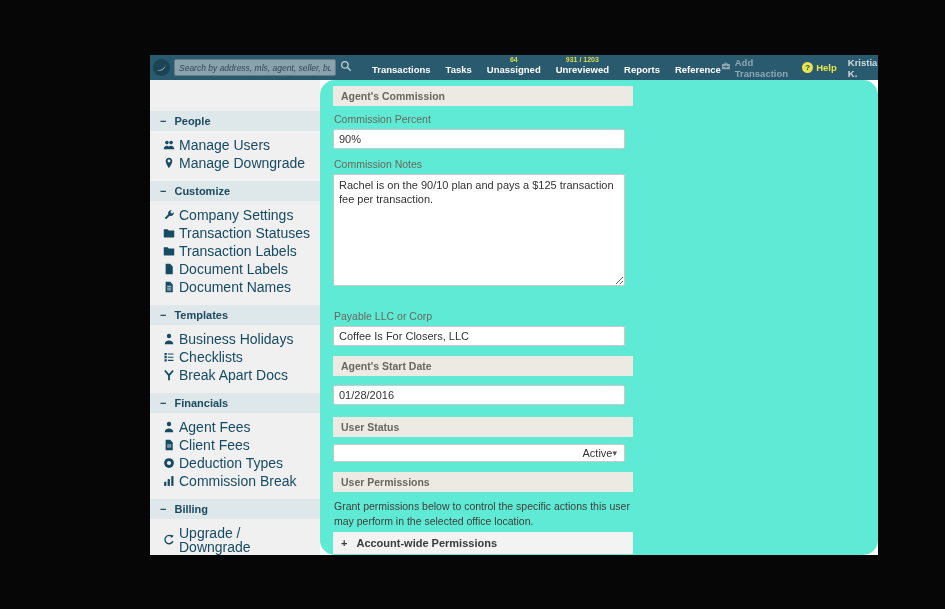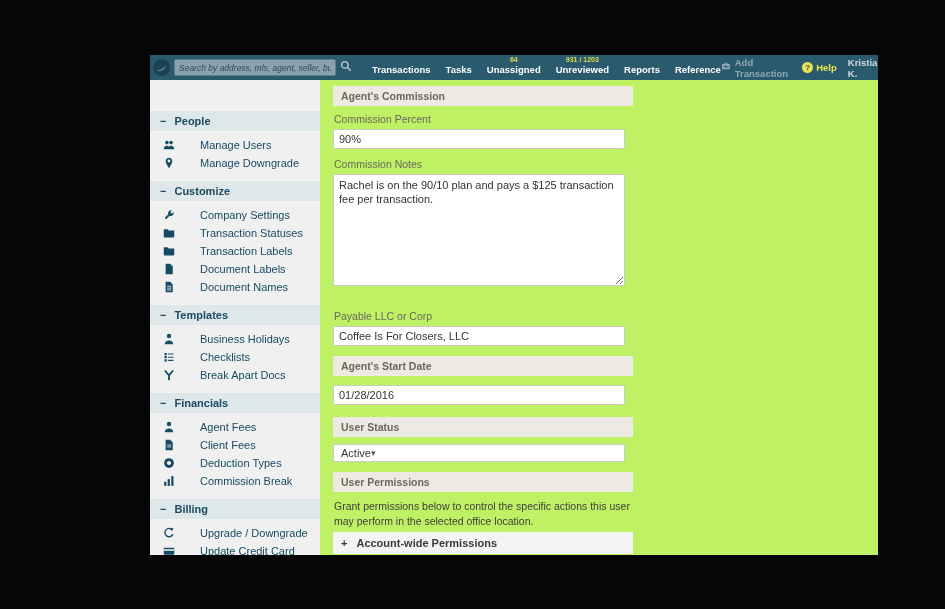--- a/index.html
+++ b/index.html
@@ -25,43 +25,43 @@
   .addtx{display:flex;align-items:center;gap:4px;color:#8fa8b5;font-size:9.5px;font-weight:bold;cursor:pointer;}
   .addtx .bicon{width:13px;height:13px;display:inline-block;}
   .helpbtn{display:flex;align-items:center;gap:3px;color:#e8e44e;font-size:9.5px;font-weight:bold;cursor:pointer;}
   .helpq{width:11px;height:11px;border-radius:50%;background:#e8e44e;color:#2a4a58;font-size:8px;font-weight:bold;
          display:flex;align-items:center;justify-content:center;}
   .username{color:#cfdbe1;font-size:9.5px;font-weight:bold;cursor:pointer;}
 
   
   .appbody{display:flex;height:475px;}
   .sidebar{width:170px;flex:0 0 auto;background:#f0f0f0;padding-top:31px;box-sizing:border-box;overflow:hidden;}
-  .content{flex:1;background:#bef264;padding:6px 0 0 13px;box-sizing:border-box;overflow:hidden;}
+  .content{flex:1;background:#5eead4;padding:6px 0 0 13px;box-sizing:border-box;overflow:hidden;border-radius:15px;}
 
   
   .side-head{background:#dee7ea;color:#1b4a61;font-size:11px;font-weight:bold;
              padding:4px 10px;display:flex;align-items:center;gap:8px;cursor:pointer;}
   .side-head .toggle{font-weight:bold;}
   .side-list{padding:5px 0 9px 0;}
-  .side-item{display:flex;align-items:center;gap:25px;padding:2px 8px 2px 13px;cursor:pointer;
-             color:#174a63;font-size:11px;line-height:14px;}
+  .side-item{display:flex;align-items:center;gap:4px;padding:2px 8px 2px 13px;cursor:pointer;
+             color:#174a63;font-size:14px;line-height:14px;}
   .sicon{width:12px;height:12px;flex:0 0 auto;display:inline-flex;}
   .sicon svg{width:12px;height:12px;}
 
   
   .sect-bar{width:300px;background:#edeae4;color:#6a675e;font-size:10.5px;font-weight:bold;
             padding:4px 8px;box-sizing:border-box;margin-bottom:7px;}
   .fld-label{display:block;color:#6a675e;font-size:10.5px;margin:9px 0 4px 1px;}
   .txt-input{width:280px;height:16px;border:1px solid #c9c9c9;border-radius:2px;font-size:11px;
              color:#333;padding:1px 5px;font-family:"Liberation Sans",sans-serif;}
   .notes{width:280px;height:104px;border:1px solid #c9c9c9;border-radius:2px;font-size:11px;color:#333;
          padding:3px 5px;resize:vertical;font-family:"Liberation Sans",sans-serif;line-height:1.3;}
   .gap10{height:10px;}
   .selectbox{width:292px;height:18px;border:1px solid #c9c9c9;border-radius:2px;background:#fff;
-             display:flex;align-items:center;justify-content:flex-start;padding:0 7px;box-sizing:border-box;
+             display:flex;align-items:center;justify-content:flex-end;padding:0 7px;box-sizing:border-box;
              font-size:11px;color:#333;cursor:pointer;margin:1px 0 10px 0;}
   .caret{font-size:9px;color:#555;}
   .helptext{width:300px;font-size:10.5px;color:#3e3e3a;line-height:1.4;margin:1px 0 4px 1px;}
   .perm-group{width:300px;background:#f3f3f3;color:#3a3a3a;font-size:11px;font-weight:bold;
               padding:5px 8px;box-sizing:border-box;margin-bottom:9px;display:flex;gap:9px;cursor:pointer;}
 </style>
 </head>
 <body>
 
 <div class="stage">

